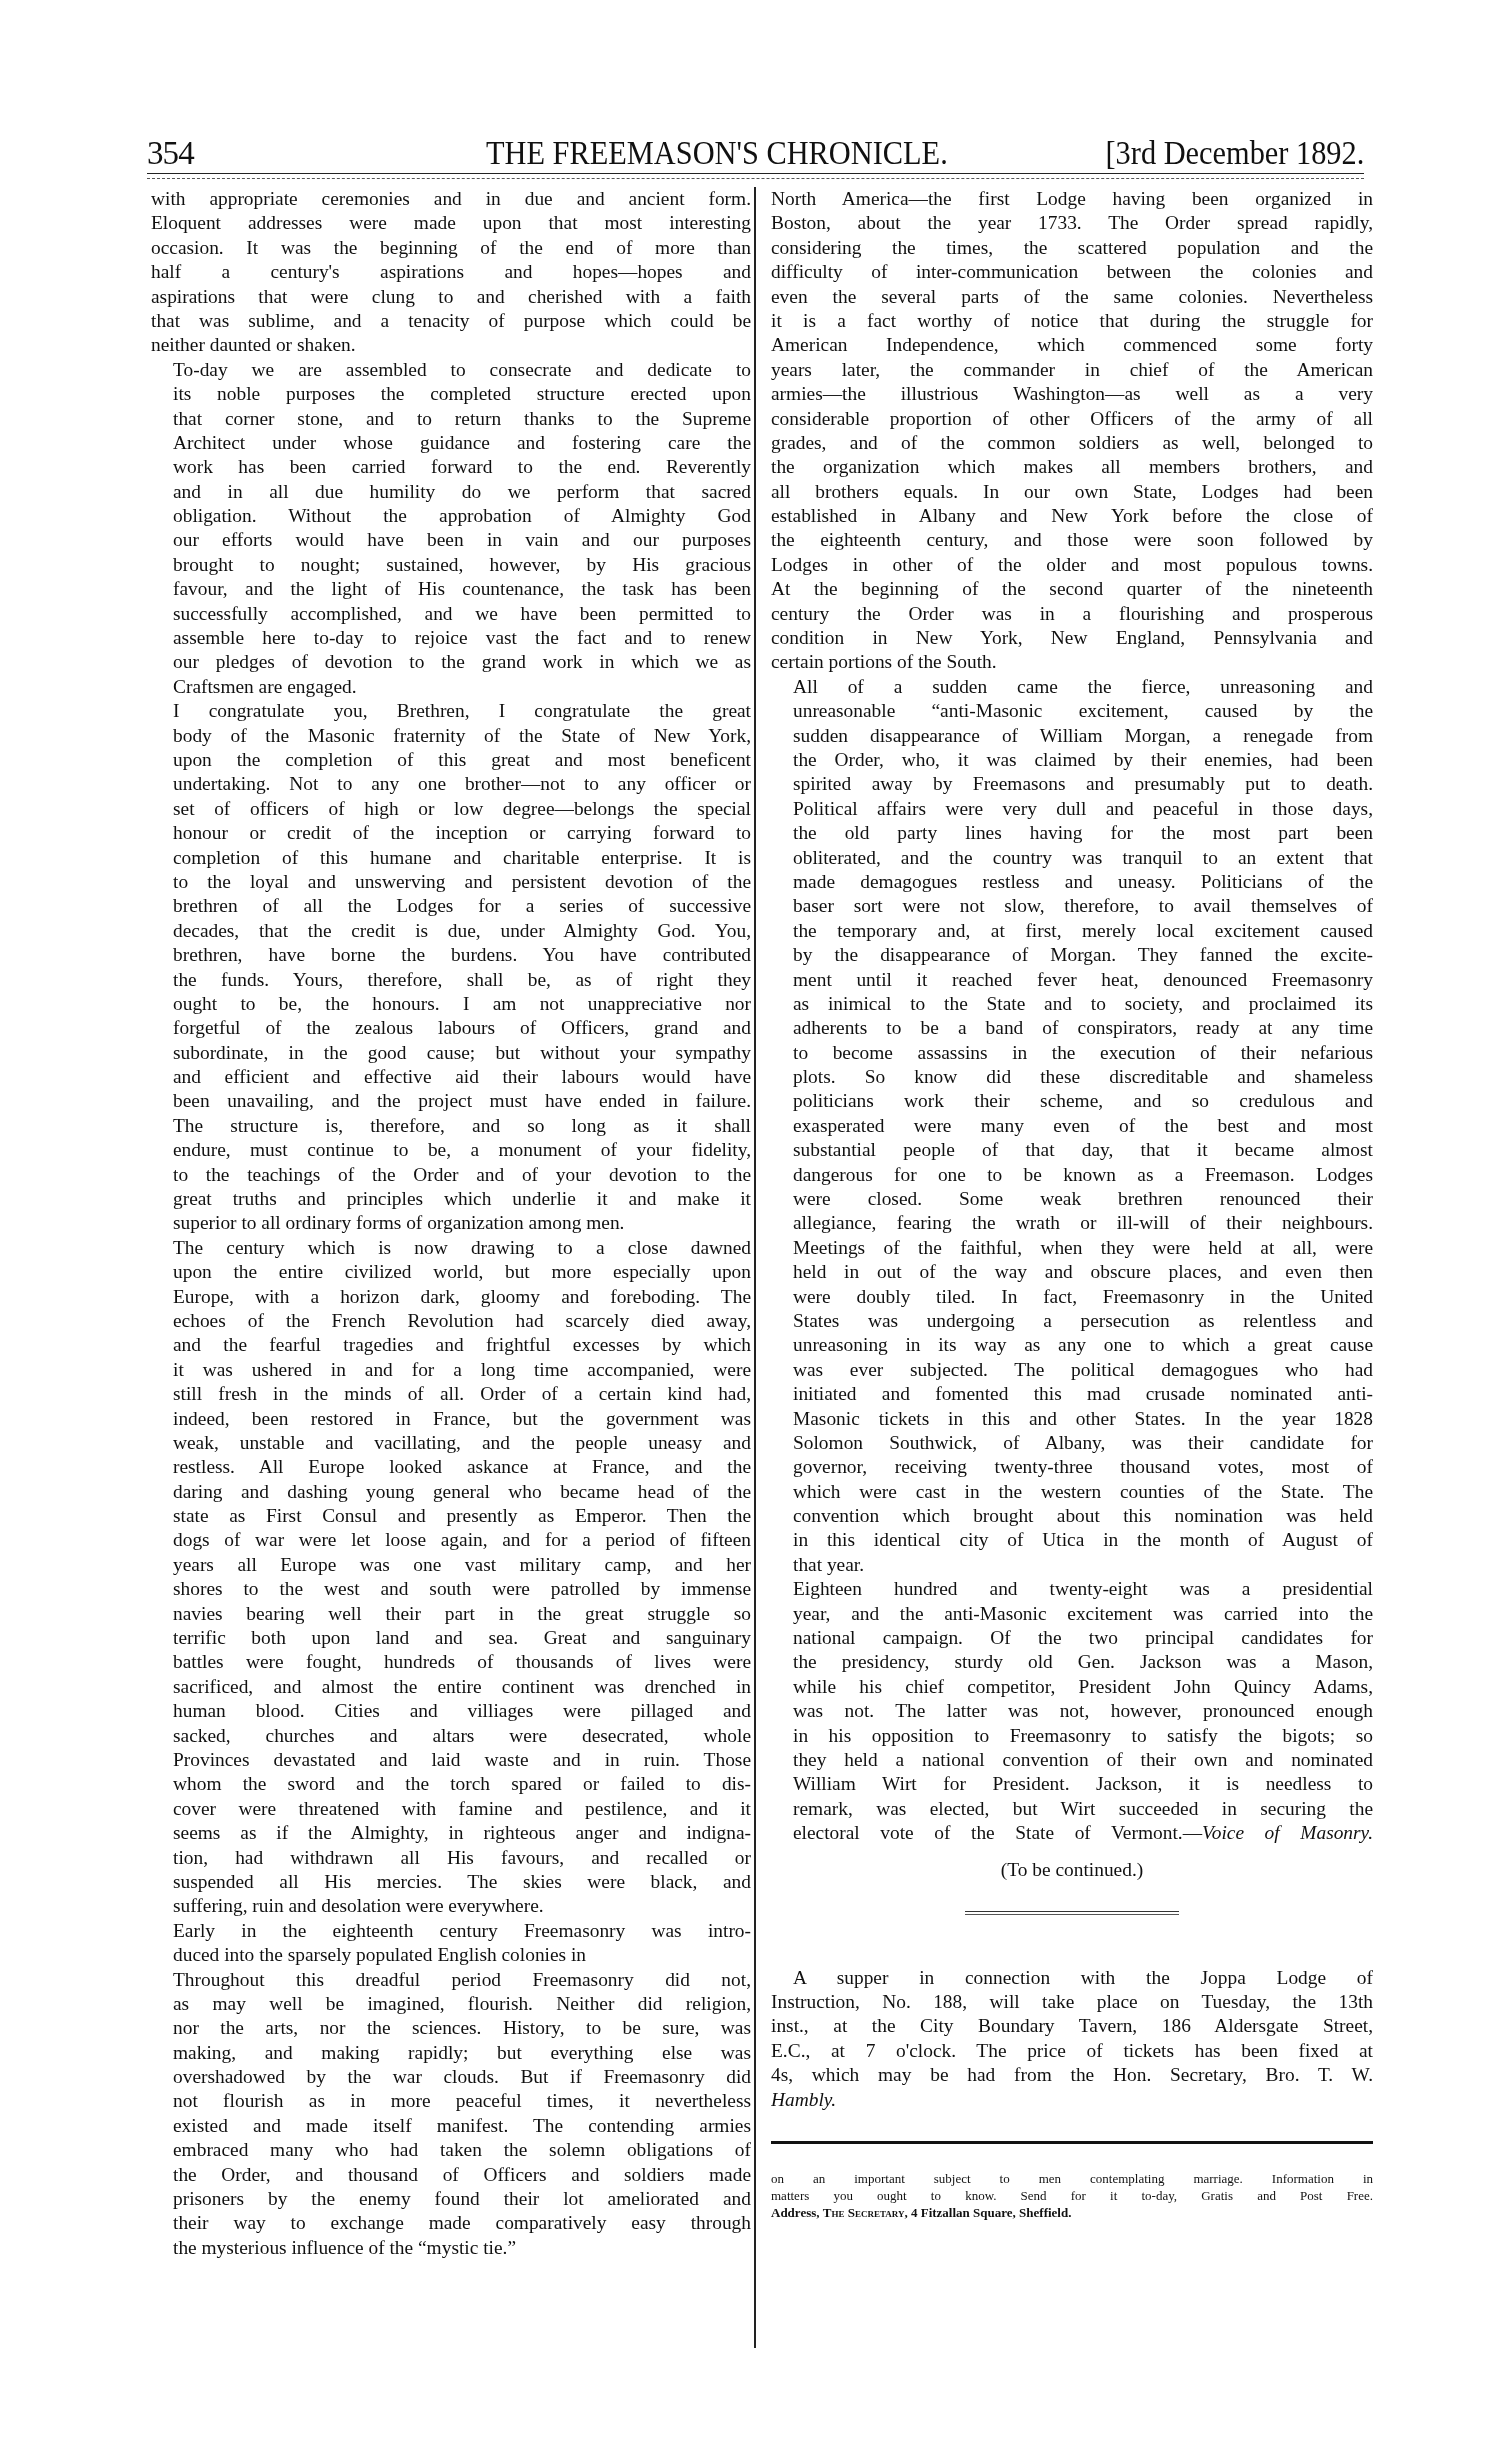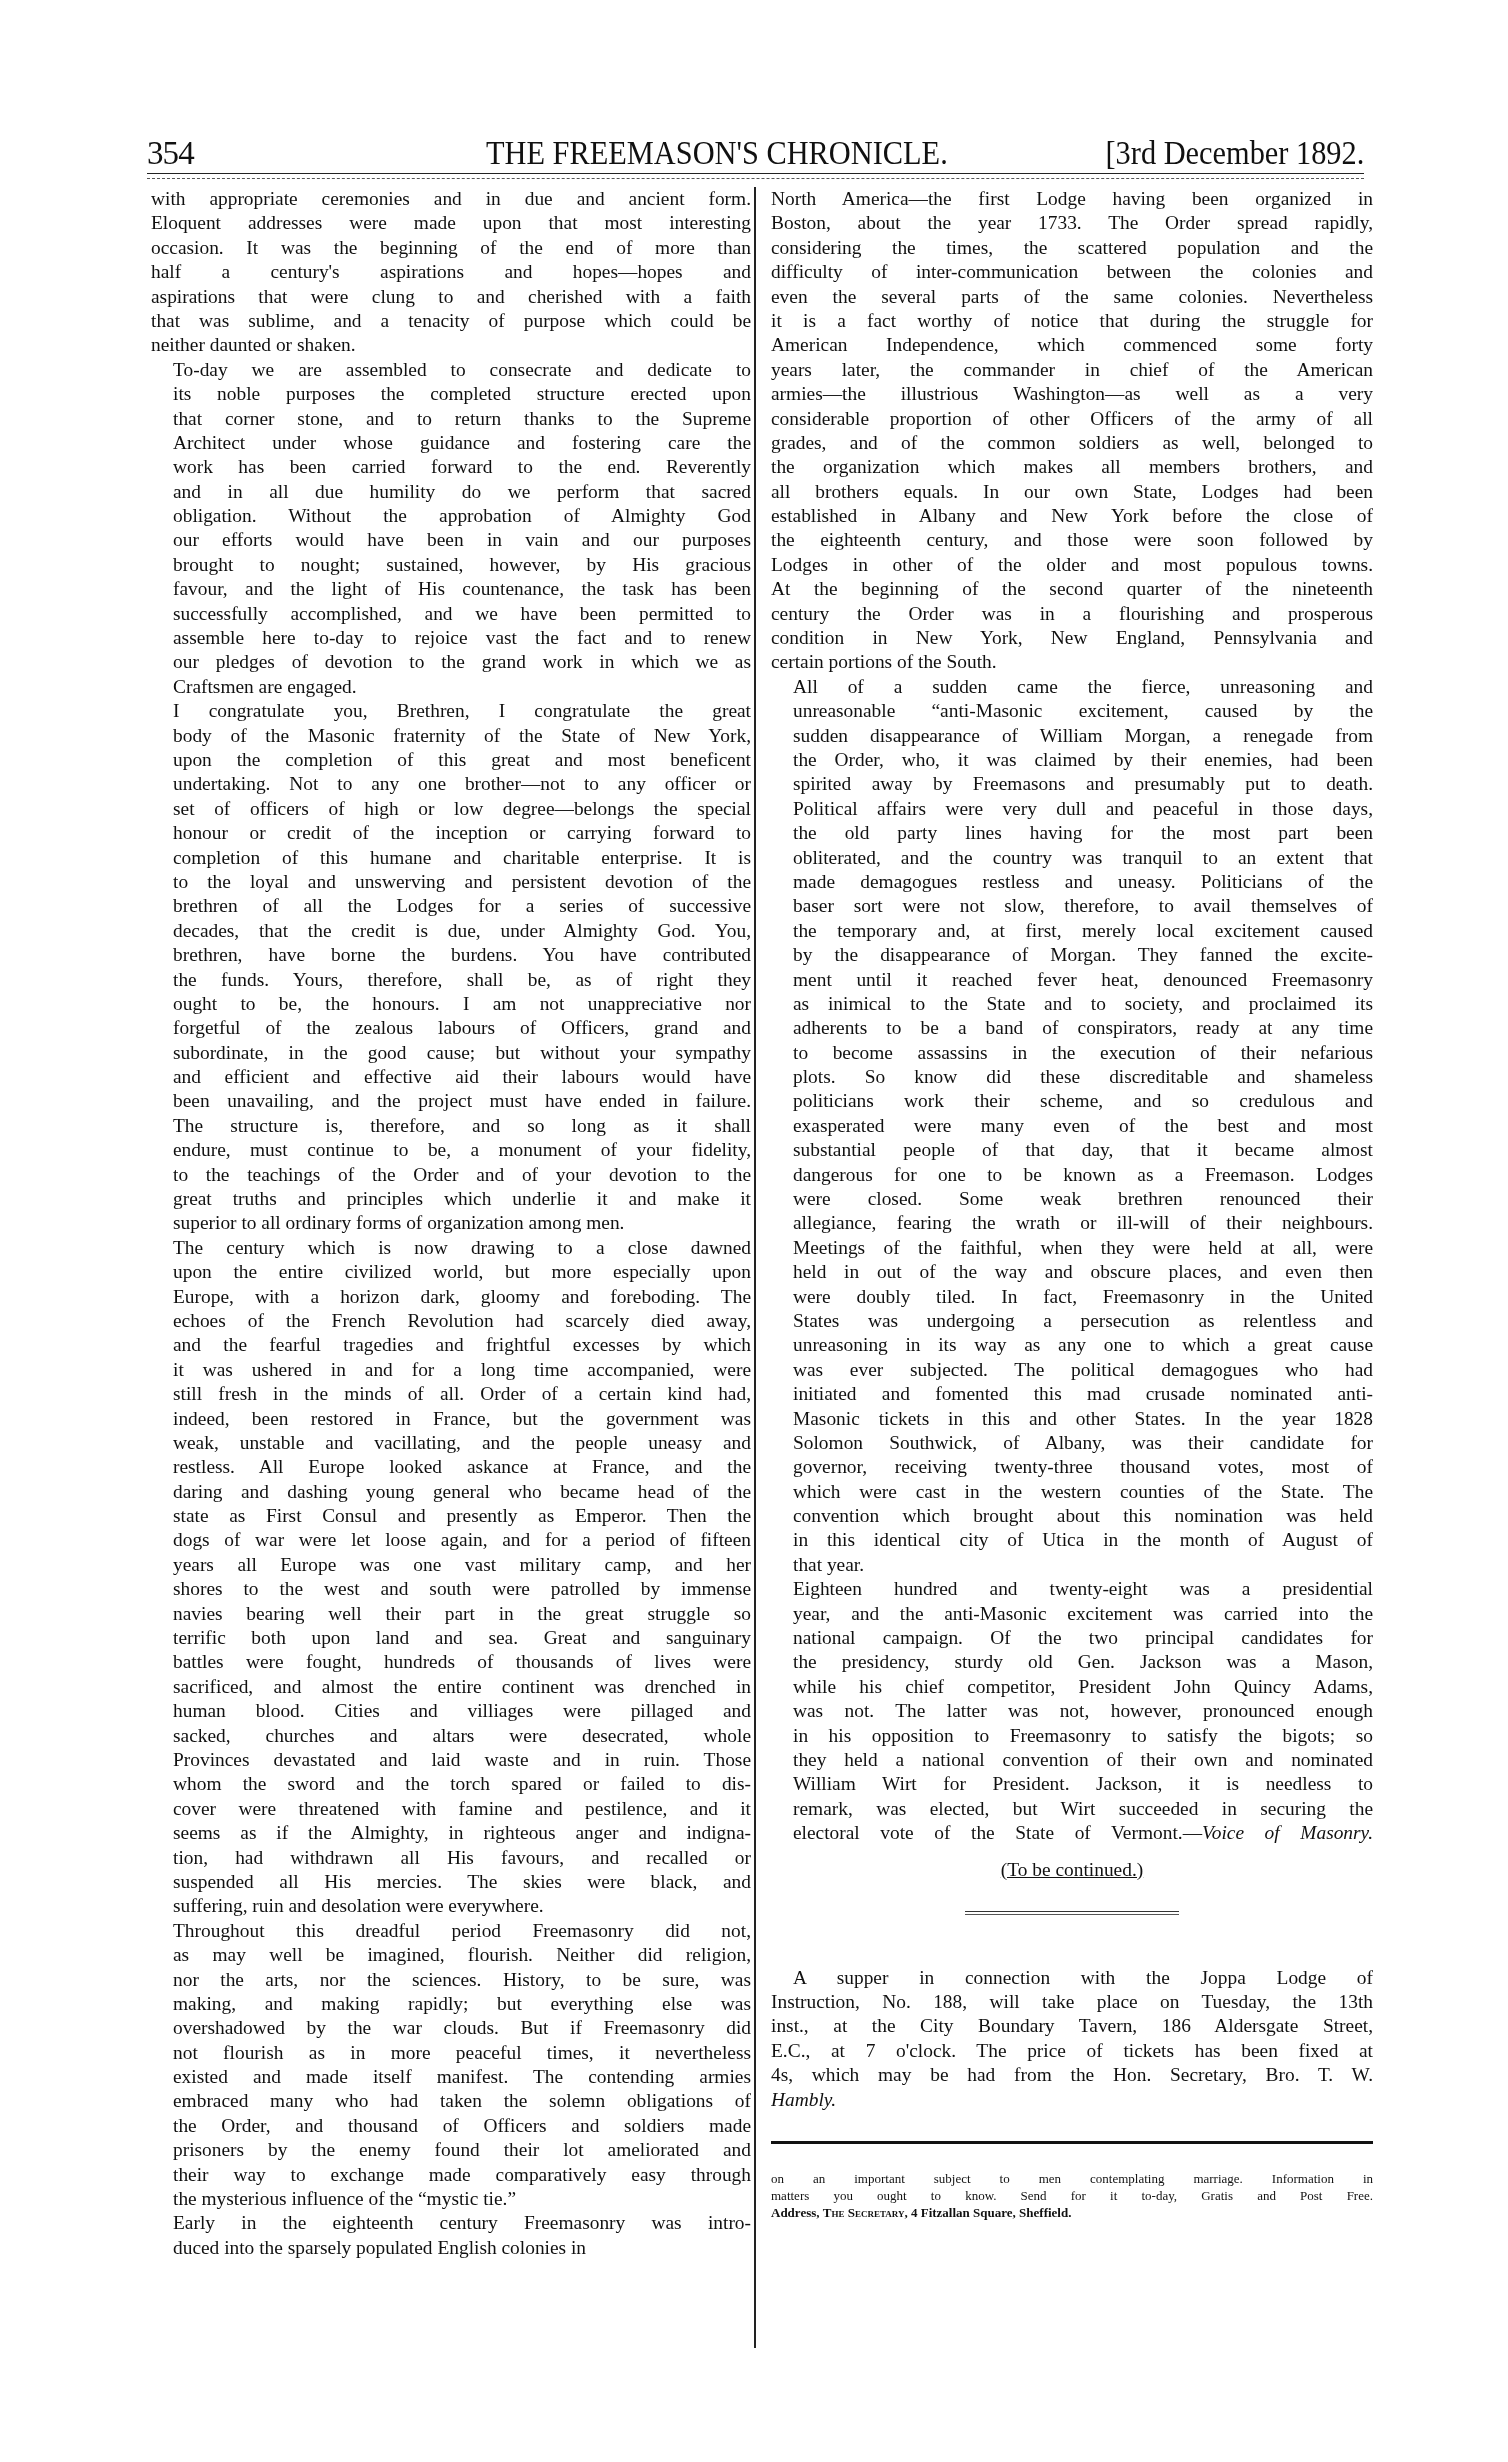--- a/index.html
+++ b/index.html
@@ -21,21 +21,21 @@
     font-size: 19.4px; line-height: 24.4px; text-align: justify;
   }
   .col-left { left: 151px; }
   .col-right { left: 771px; width: 602px; }
   .divider { position: absolute; left: 754px; top: 187px; width: 1.7px; height: 2161px; background: #222; }
   .col p { margin: 0; text-indent: 0; }
   .col p.indent { text-indent: 22px; }
   .line { display: block; text-align: justify; text-align-last: justify; white-space: nowrap; overflow: hidden; height: 24.4px; }
   .line.last { text-align-last: left; }
   .it { font-style: italic; }
-  .center { text-align-last: center; text-decoration: underline; }
+  .center { text-align-last: center; }
   .cont { margin-top: 12px; margin-bottom: 29px; }
   .small-rule { width: 214px; margin: 0 auto; border-top: 1.7px solid #333; border-bottom: 0.9px solid #555; height: 1.7px; }
   .notice-gap { height: 51px; }
   .heavy-rule { width: 100%; height: 2.6px; background: #111; margin: 29px 0 26px; }
   .advert { line-height: 17px; font-size: 13.7px; }
   .advert .big {
     font-family: "Liberation Serif", serif; font-weight: bold; font-size: 38px; line-height: 38px;
     letter-spacing: 0.9px; transform: scaleX(1.02); display: inline-block; vertical-align: bottom;
   }
   .advert .side { display: inline-block; font-size: 13px; line-height: 16.3px; vertical-align: bottom; width: 150px; text-align: justify; }
@@ -130,36 +130,36 @@
       <span class="line">sacked, churches and altars were desecrated, whole</span>
       <span class="line">Provinces devastated and laid waste and in ruin. Those</span>
       <span class="line">whom the sword and the torch spared or failed to dis-</span>
       <span class="line">cover were threatened with famine and pestilence, and it</span>
       <span class="line">seems as if the Almighty, in righteous anger and indigna-</span>
       <span class="line">tion, had withdrawn all His favours, and recalled or</span>
       <span class="line">suspended all His mercies. The skies were black, and</span>
       <span class="line last">suffering, ruin and desolation were everywhere.</span>
     </p>
     <p class="indent">
+      <span class="line" style="text-indent: 22px;">Early in the eighteenth century Freemasonry was intro-</span>
+      <span class="line last">duced into the sparsely populated English colonies in</span>
+    </p>
+    <p class="indent">
       <span class="line" style="text-indent: 22px;">Throughout this dreadful period Freemasonry did not,</span>
       <span class="line">as may well be imagined, flourish. Neither did religion,</span>
       <span class="line">nor the arts, nor the sciences. History, to be sure, was</span>
       <span class="line">making, and making rapidly; but everything else was</span>
       <span class="line">overshadowed by the war clouds. But if Freemasonry did</span>
       <span class="line">not flourish as in more peaceful times, it nevertheless</span>
       <span class="line">existed and made itself manifest. The contending armies</span>
       <span class="line">embraced many who had taken the solemn obligations of</span>
       <span class="line">the Order, and thousand of Officers and soldiers made</span>
       <span class="line">prisoners by the enemy found their lot ameliorated and</span>
       <span class="line">their way to exchange made comparatively easy through</span>
       <span class="line last">the mysterious influence of the “mystic tie.”</span>
-    </p>
-    <p class="indent">
-      <span class="line" style="text-indent: 22px;">Early in the eighteenth century Freemasonry was intro-</span>
-      <span class="line last">duced into the sparsely populated English colonies in</span>
     </p>
   </div>
 
 <div class="col col-right">
   <div id="right-col-body">
       <p>
         <span class="line">North America—the first Lodge having been organized in</span>
         <span class="line">Boston, about the year 1733. The Order spread rapidly,</span>
         <span class="line">considering the times, the scattered population and the</span>
         <span class="line">difficulty of inter-communication between the colonies and</span>

